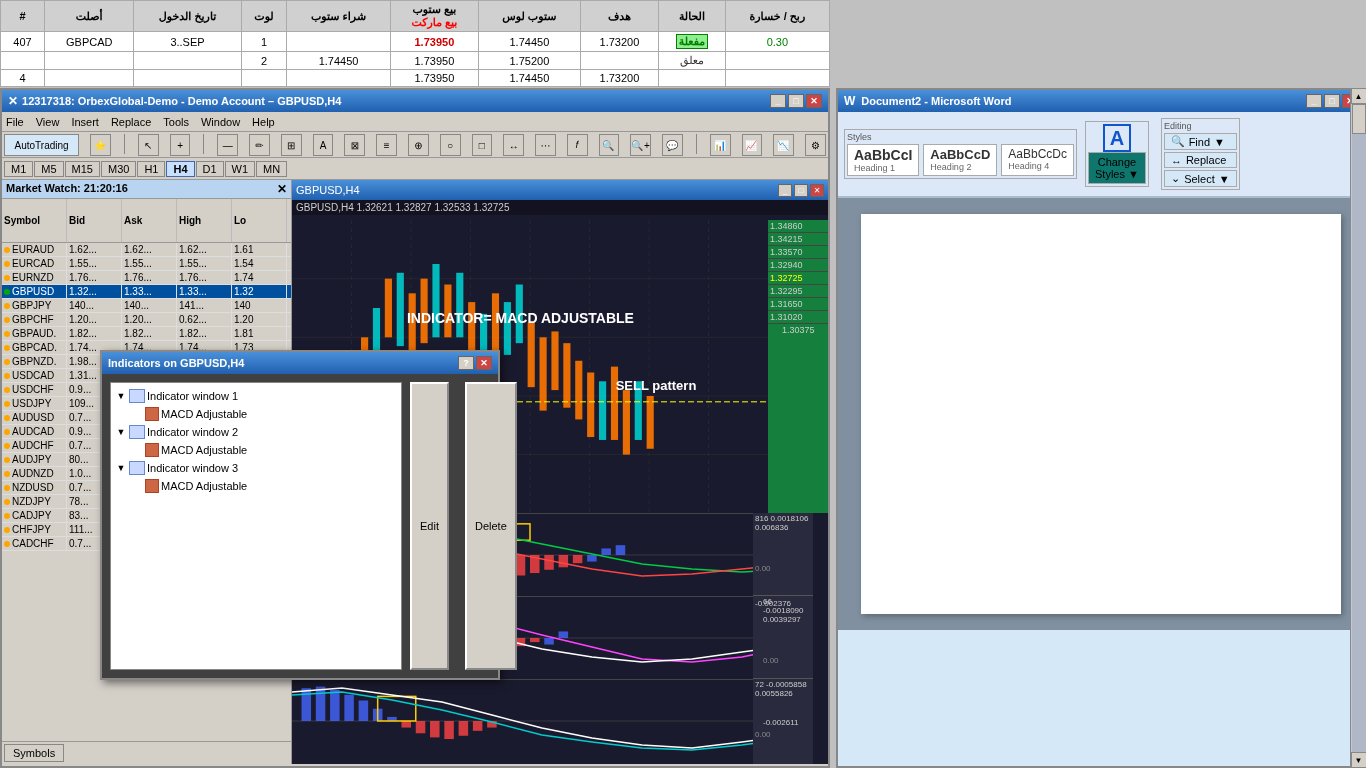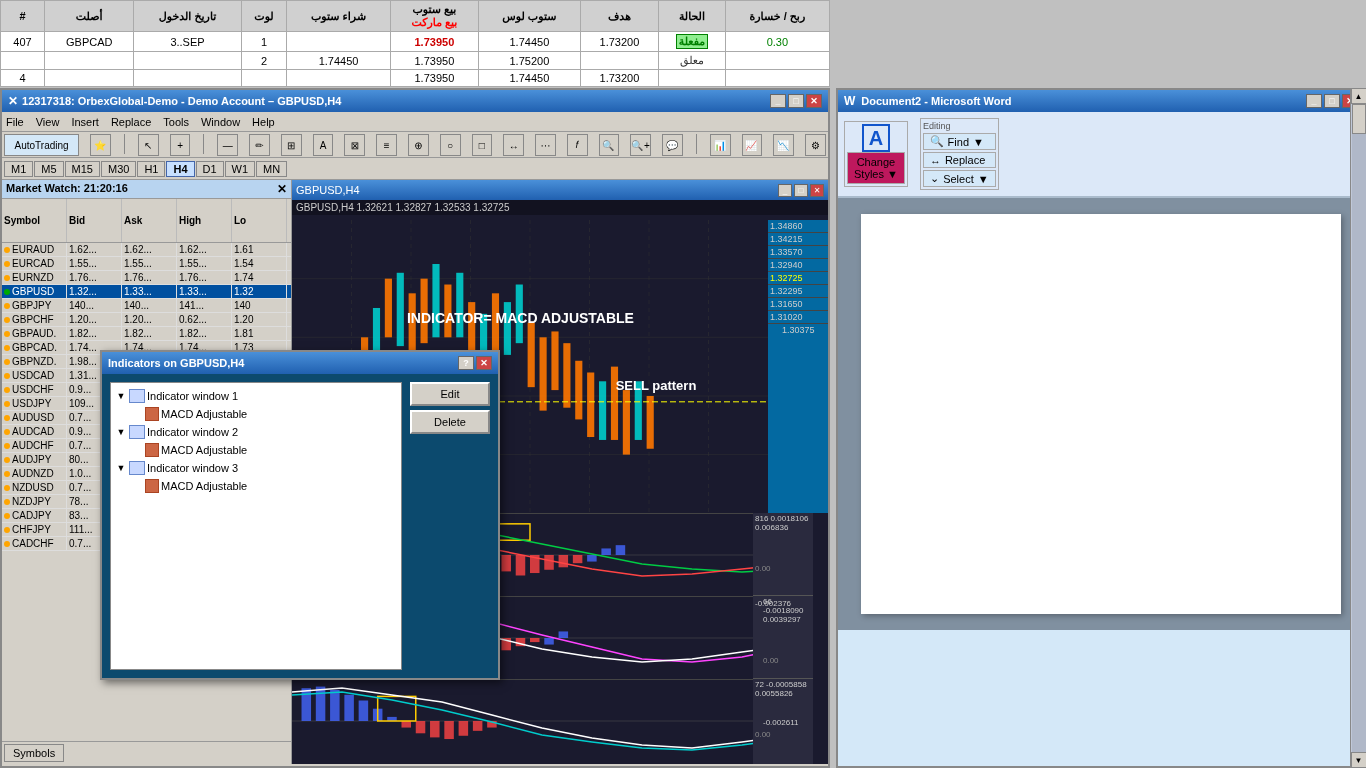--- a/index.html
+++ b/index.html
@@ -114,21 +114,21 @@
     }
     .chart-canvas { width: 100%; height: calc(100% - 20px); position: relative; overflow: hidden; }
     .chart-info-bar {
       position: absolute; top: 0; left: 0; right: 0;
       color: #ccc; font-size: 10px; padding: 2px 4px; background: rgba(0,0,0,0.3); z-index: 5;
     }
 
     
     .indicators-dialog {
       position: absolute; top: 350px; left: 100px; width: 400px; height: 330px;
-      background: #0c4a6e; border: 2px solid #888; z-index: 100;
+      background: #404040; border: 2px solid #888; z-index: 100;
       box-shadow: 3px 3px 8px rgba(0,0,0,0.5);
     }
     .dialog-titlebar {
       background: linear-gradient(to bottom, #4a90d9, #2060b0);
       color: white; padding: 2px 6px; height: 22px;
       display: flex; align-items: center; justify-content: space-between; font-size: 11px; font-weight: bold;
     }
     .dialog-titlebar-btns { display: flex; gap: 2px; }
     .dialog-btn {
       width: 16px; height: 14px; background: #d4d0c8;
@@ -137,21 +137,21 @@
     }
     .dialog-btn.close-btn { background: #cc4444; color: white; }
     .dialog-content {
       display: flex; gap: 8px; padding: 8px; height: calc(100% - 22px);
     }
     .dialog-tree { flex: 1; background: white; border: 1px solid #888; overflow-y: auto; padding: 4px; }
     .tree-item { display: flex; align-items: center; gap: 2px; padding: 2px 0; font-size: 11px; cursor: pointer; }
     .tree-indent { padding-left: 16px; }
     .tree-expand { width: 12px; height: 12px; display: inline-flex; align-items: center; justify-content: center; font-size: 9px; }
     .tree-icon-ind { width: 14px; height: 14px; background: #cc6644; display: inline-block; border: 1px solid #aa4422; }
-    .dialog-buttons { display: flex; flex-direction: column; gap: 4px; width: 80px; }
+    .dialog-buttons { display: flex; flex-direction: row; gap: 16px; width: 80px; }
     .dialog-action-btn {
       padding: 4px 8px; background: #d4d0c8; border: 2px solid #888;
       border-top-color: #fff; border-left-color: #fff;
       font-size: 11px; cursor: pointer; text-align: center;
     }
 
     
     .word-window {
       position: absolute; top: 88px; left: 836px; right: 0; height: 680px;
       background: #d4e8f8; border: 2px solid #888;
@@ -166,21 +166,21 @@
       background: #dce8f8; padding: 4px; border-bottom: 2px solid #aabbcc;
     }
     .word-ribbon-row { display: flex; align-items: center; gap: 8px; padding: 2px; }
     .styles-group { display: flex; gap: 4px; }
     .style-btn {
       background: white; border: 1px solid #aaa; padding: 2px 6px;
       font-size: 11px; cursor: pointer; min-width: 70px; text-align: left;
     }
     .style-btn .style-label { font-size: 9px; color: #666; }
     .change-styles-btn {
-      background: #be185d; border: 1px solid #aaa; padding: 3px 6px;
+      background: #0f766e; border: 1px solid #aaa; padding: 3px 6px;
       font-size: 11px; cursor: pointer; text-align: center;
     }
     .find-btn { background: #d4e8f8; border: 1px solid #aaa; padding: 1px 6px; font-size: 11px; cursor: pointer; display: flex; align-items: center; gap: 4px; }
     .select-btn { background: #d4e8f8; border: 1px solid #aaa; padding: 1px 6px; font-size: 11px; cursor: pointer; display: flex; align-items: center; gap: 4px; }
     .word-doc {
       background: white; margin: 8px auto; width: 480px; min-height: 400px;
       box-shadow: 2px 2px 6px rgba(0,0,0,0.3);
     }
     .scrollbar-btn { width: 16px; height: 16px; background: #d4d0c8; border: 1px solid #888; display: flex; align-items: center; justify-content: center; font-size: 8px; cursor: pointer; }
     .scrollbar-thumb { width: 14px; height: 30px; background: #d4d0c8; border: 1px solid #888; cursor: pointer; }
@@ -544,21 +544,21 @@
           <rect x="69.5%" y="58%" width="1.5%" height="22%" fill="#ff7700" opacity="0.9"></rect>
           <rect x="72%" y="55%" width="1.5%" height="20%" fill="#00cccc" opacity="0.9"></rect>
           <rect x="74.5%" y="60%" width="1.5%" height="18%" fill="#ff7700" opacity="0.9"></rect>
 
           <line x1="0" y1="62%" x2="100%" y2="62%" stroke="#ffff00" stroke-width="1" stroke-dasharray="6,3"></line>
 
           <text x="48%" y="35%" fill="white" font-size="14" font-weight="bold" text-anchor="middle">INDICATOR= MACD ADJUSTABLE</text>
           <text x="68%" y="58%" fill="white" font-size="13" font-weight="bold">SELL pattern</text>
         </svg>
 
-        <div style="position:absolute;top:20px;right:0;width:60px;height:52%;background:#0369a1;color:#ccc;font-size:9px;overflow:hidden;">
+        <div style="position:absolute;top:20px;right:0;width:60px;height:52%;background:#15803d;color:#ccc;font-size:9px;overflow:hidden;">
           <div style="padding:1px 2px;border-bottom:1px solid #444;">1.34860</div>
           <div style="padding:1px 2px;border-bottom:1px solid #444;">1.34215</div>
           <div style="padding:1px 2px;border-bottom:1px solid #444;">1.33570</div>
           <div style="padding:1px 2px;border-bottom:1px solid #444;">1.32940</div>
           <div style="padding:1px 2px;border-bottom:1px solid #444;color:#ffff00;">1.32725</div>
           <div style="padding:1px 2px;border-bottom:1px solid #444;">1.32295</div>
           <div style="padding:1px 2px;border-bottom:1px solid #444;">1.31650</div>
           <div style="padding:1px 2px;border-bottom:1px solid #444;">1.31020</div>
           <div style="padding:1px 14px;">1.30375</div>
         </div>
@@ -739,20 +739,37 @@
     <div class="word-titlebar-btns">
       <div class="mt-titlebar-btn">_</div>
       <div class="mt-titlebar-btn">□</div>
       <div class="mt-titlebar-btn" style="background:#cc4444;color:white;">✕</div>
     </div>
   </div>
 
   <div class="word-ribbon">
     <div class="word-ribbon-row">
 
+      <div style="border:1px solid #aaa;padding:2px;background:#dce8f8;">
+        <div style="font-size:9px;color:#555;margin-bottom:2px;">Styles</div>
+        <div class="styles-group">
+          <div class="style-btn">
+            <div class="style-text" style="font-size:14px;font-weight:bold;color:#333;">AaBbCcI</div>
+            <div class="style-label">Heading 1</div>
+          </div>
+          <div class="style-btn">
+            <div class="style-text" style="font-size:13px;font-weight:bold;color:#333;">AaBbCcD</div>
+            <div class="style-label">Heading 2</div>
+          </div>
+          <div class="style-btn">
+            <div class="style-text" style="font-size:12px;color:#333;">AaBbCcDc</div>
+            <div class="style-label">Heading 4</div>
+          </div>
+        </div>
+      </div>
 
       <div style="display:flex;flex-direction:column;align-items:center;border:1px solid #aaa;padding:2px;background:#dce8f8;">
         <div style="font-size:20px;font-weight:bold;color:#1155cc;border:2px solid #1155cc;width:28px;height:28px;display:flex;align-items:center;justify-content:center;">A</div>
         <button class="change-styles-btn">Change<br>Styles ▼</button>
       </div>
 
       <div style="border:1px solid #aaa;padding:2px;background:#dce8f8;margin-left:4px;">
         <div style="font-size:9px;color:#555;margin-bottom:2px;">Editing</div>
         <div style="display:flex;flex-direction:column;gap:2px;">
           <button class="find-btn">

